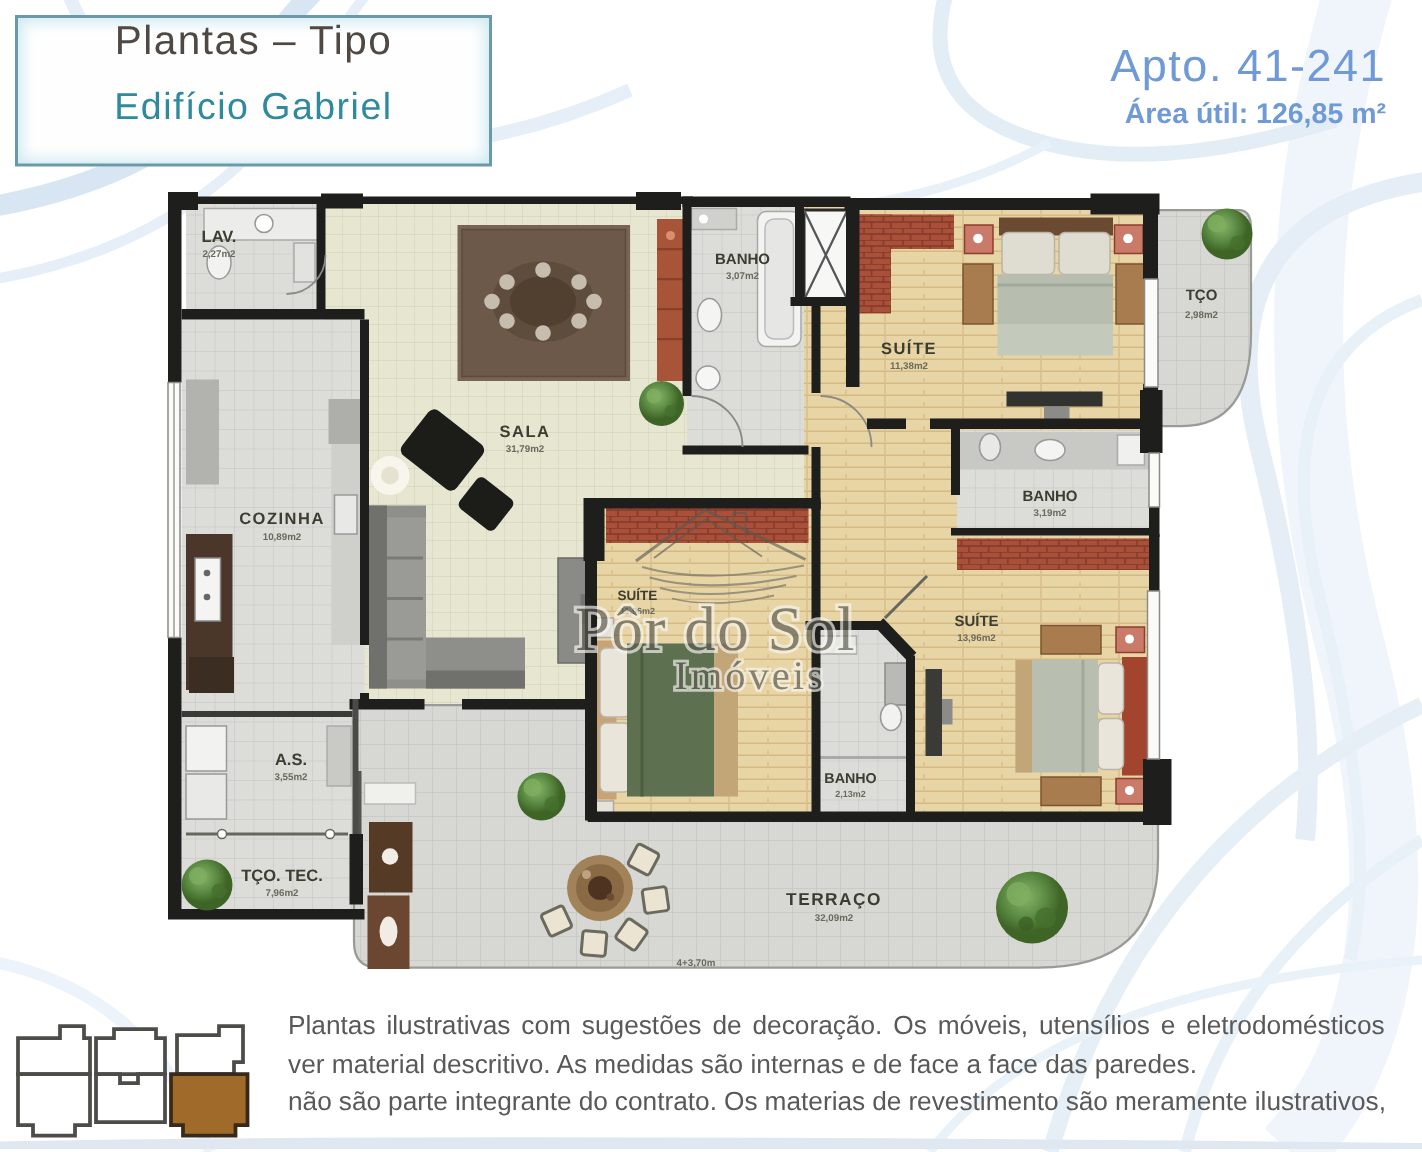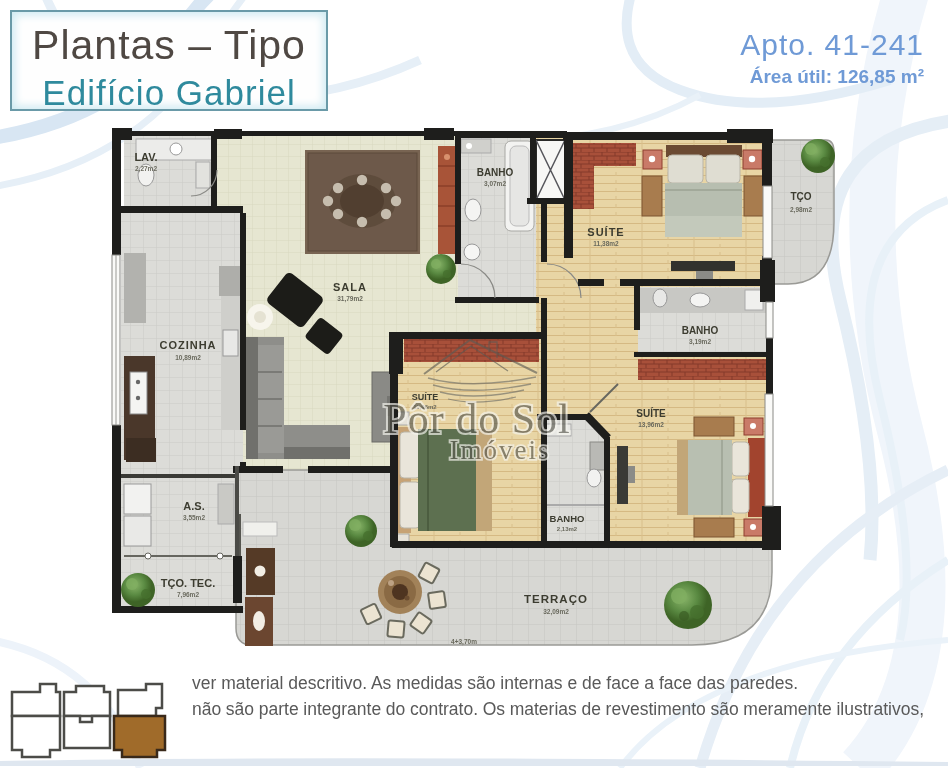--- a/index.html
+++ b/index.html
@@ -1,20 +1,20 @@
 <!DOCTYPE html>
 <html><head>
 <meta charset="utf-8">
 <style>
 html,body{margin:0;padding:0;width:948px;height:768px;overflow:hidden;background:#fff;font-family:"Liberation Sans",sans-serif}
 #page{position:relative;width:948px;height:768px}
 #plansvg{position:absolute;top:0;left:0}
 .hdrbox{position:absolute;left:10px;top:10px;width:314px;height:97px;background:#fefefe;border:2px solid #6a9aa8;box-shadow:inset 0 0 9px 3px #cfeaf2;text-align:center}
-.hdr1{margin-top:10px;font-size:41px;color:#4f4843;letter-spacing:1px}
-.hdr2{margin-top:4px;font-size:35px;color:#2f8a9d;letter-spacing:1px}
+.hdr1{font-size:27px;color:#4f4843;letter-spacing:1px}
+.hdr2{margin-top:14px;font-size:25px;color:#2f8a9d;letter-spacing:1px}
 .apto{position:absolute;right:24px;top:28px;text-align:right;color:#6f9ad6}
 .apto1{font-size:30px;letter-spacing:1px}
 .apto2{font-size:19px;margin-top:4px;letter-spacing:0px}
 .disc{position:absolute;left:192px;top:671px;width:730px;font-size:17.5px;line-height:25.5px;color:#595959}
 .dl{white-space:nowrap}
 #dl1{word-spacing:2.4px}
 #dl2{word-spacing:-0.2px}
 </style>
 </head>
 <body>
@@ -475,16 +475,17 @@
  <div class="hdr1">Plantas – Tipo</div>
  <div class="hdr2">Edifício Gabriel</div>
 </div>
 
 <div class="apto">
  <div class="apto1">Apto. 41-241</div>
  <div class="apto2"><b>Área útil: 126,85 m²</b></div>
 </div>
 
 <div class="disc">
+<div class="dl" id="dl1">Plantas ilustrativas com sugestões de decoração. Os móveis, utensílios e eletrodomésticos</div>
 <div class="dl" id="dl3">ver material descritivo. As medidas são internas e de face a face das paredes.</div>
 <div class="dl" id="dl2">não são parte integrante do contrato. Os materias de revestimento são meramente ilustrativos,</div>
 </div>
 </div>
 
 </body></html>

